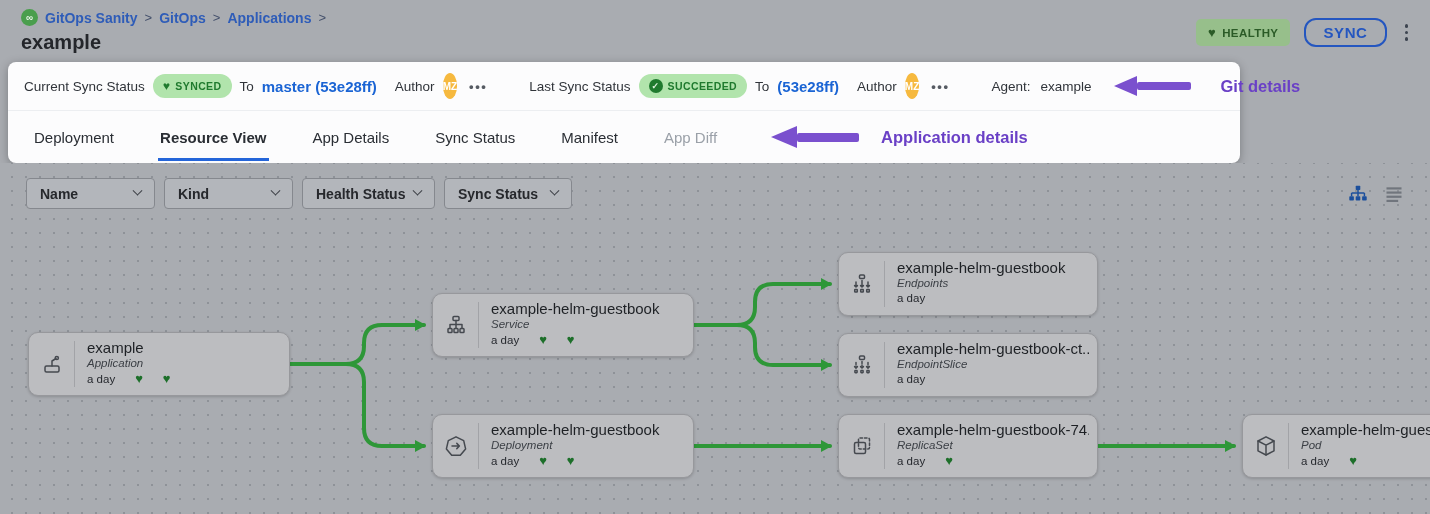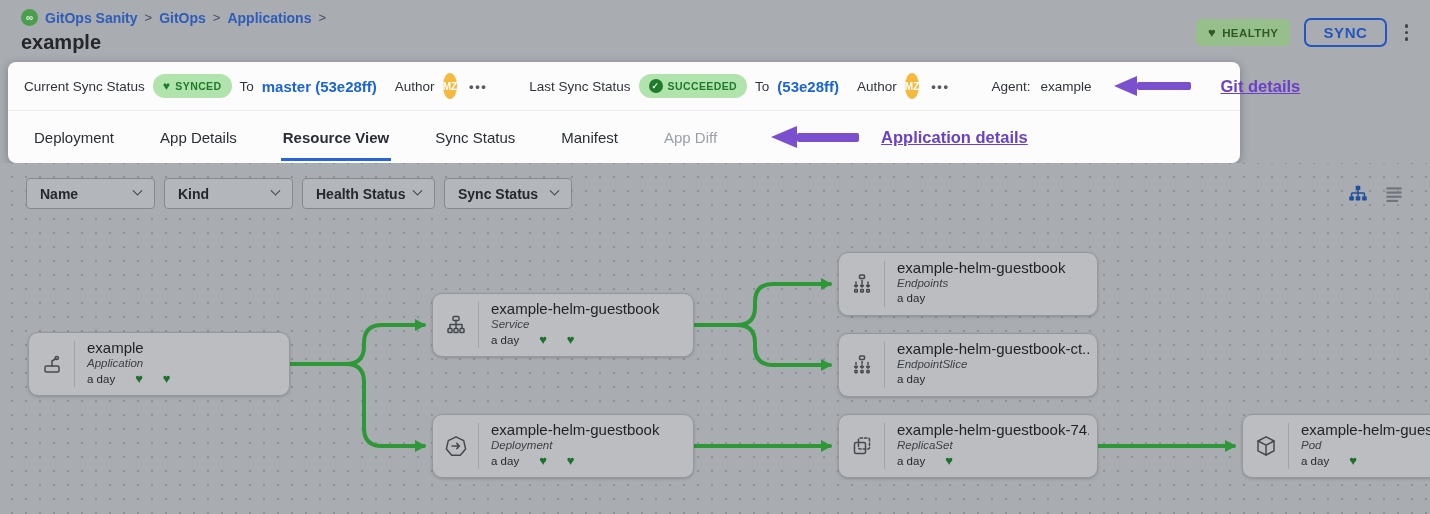--- a/index.html
+++ b/index.html
@@ -17,21 +17,21 @@
   .crumb-logo { width:17px; height:17px; border-radius:50%; background:#4a9e4d; color:#e7f3e7;
     display:flex; align-items:center; justify-content:center; font-size:10px; font-weight:bold; line-height:1; }
   .crumb-link { color:#2e5cb8; font-weight:600; cursor:pointer; }
   .crumb-sep { color:#44506b; font-size:13px; }
   .page-title { position:absolute; left:21px; top:31px; font-size:20px; font-weight:700; color:#24262b; }
 
   .header-actions { position:absolute; right:18px; top:18px; display:flex; align-items:center; gap:14px; }
   .health-badge { display:flex; align-items:center; gap:6px; background:#97bf8b; color:#2b5b27;
     font-size:11.5px; font-weight:700; letter-spacing:.4px; padding:6px 12px; border-radius:5px; }
   .health-badge .hb-heart { font-size:13px; }
-  .sync-button { border:2px solid #2456c0; color:#2456c0; background:transparent; border-radius:7px;
+  .sync-button { border:2px solid #2456c0; color:#2456c0; background:transparent; border-radius:12px;
     font-family:inherit; font-size:15px; font-weight:700; letter-spacing:.6px; padding:4px 17px; cursor:pointer; }
   .kebab { display:flex; flex-direction:column; gap:3px; padding:2px 4px; cursor:pointer; }
   .kebab i { width:3.5px; height:3.5px; border-radius:50%; background:#3d4450; }
 
   
   .panel { position:absolute; left:8px; top:62px; width:1232px; background:#fcfcfd; border-radius:8px;
     box-shadow:0 2px 10px rgba(0,0,0,.28); }
 
   .sync-row { height:48px; display:flex; align-items:center; padding:0 16px; gap:8px; font-size:13.5px; color:#30343a; white-space:nowrap; }
   .status-badge { display:inline-flex; align-items:center; gap:5px; background:#b1e4ac; color:#1f7a2e;
@@ -47,21 +47,21 @@
   .more-dots { color:#565b63; font-weight:700; letter-spacing:1.5px; font-size:13px; cursor:pointer; margin-left:4px; }
   .v-divider { width:1px; height:26px; background:#dcdfe3; margin:0 13px; }
   .agent-label { font-weight:400; }
   .agent-value { margin-left:2px; }
 
   .hl-arrow { display:flex; align-items:center; margin-left:14px; }
   .hl-arrow .head { width:0; height:0; border-top:10px solid transparent; border-bottom:10px solid transparent; border-right:23px solid #7a50ce; }
   .hl-arrow .shaft { width:54px; height:8px; background:#7a50ce; border-radius:2px; }
   .hl-arrow.big .head { border-top-width:11px; border-bottom-width:11px; border-right-width:26px; }
   .hl-arrow.big .shaft { width:62px; height:9px; }
-  .annotation { color:#6a40c6; font-size:16.5px; font-weight:700; margin-left:22px; white-space:nowrap;text-decoration:underline; }
+  .annotation { color:#6a40c6; font-size:16.5px; font-weight:700; margin-left:22px; white-space:nowrap; }
 
   .tabs-row { border-top:1px solid #eceef1; height:53px; display:flex; align-items:center; padding-left:24px; }
   .tab { font-size:15px; color:#2a2e34; margin-right:42px; padding:16px 2px 12px; border-bottom:3px solid transparent; cursor:pointer; }
   .tab.active { font-weight:700; border-bottom-color:#2465d9; }
   .tab.disabled { color:#9aa0a8; }
 
   
   .content { position:absolute; left:0; top:163px; width:100%; height:351px; background:#a9acb1;
     background-image:radial-gradient(circle, #8e9298 1.1px, transparent 1.25px); background-size:14px 14px; background-position:5px 7px; }
 
@@ -156,22 +156,22 @@
 
     <span class="hl-arrow">
       <span class="head"></span>
         <span class="shaft"></span>
     </span>
     <span class="annotation">Git details</span>
   </div>
 
   <div class="tabs-row">
     <span class="tab">Deployment</span>
+    <span class="tab active">Resource View</span>
     <span class="tab">App Details</span>
-    <span class="tab active">Resource View</span>
     <span class="tab">Sync Status</span>
     <span class="tab">Manifest</span>
     <span class="tab disabled">App Diff</span>
     <span class="hl-arrow big" style="margin-left:10px;">
       <span class="head"></span>
         <span class="shaft"></span>
     </span>
     <span class="annotation">Application details</span>
   </div>
 </div>

